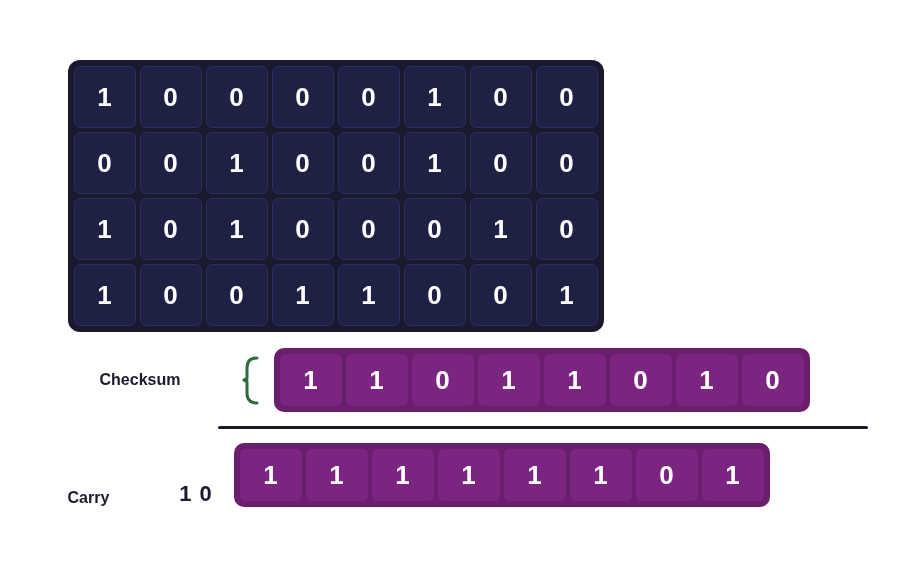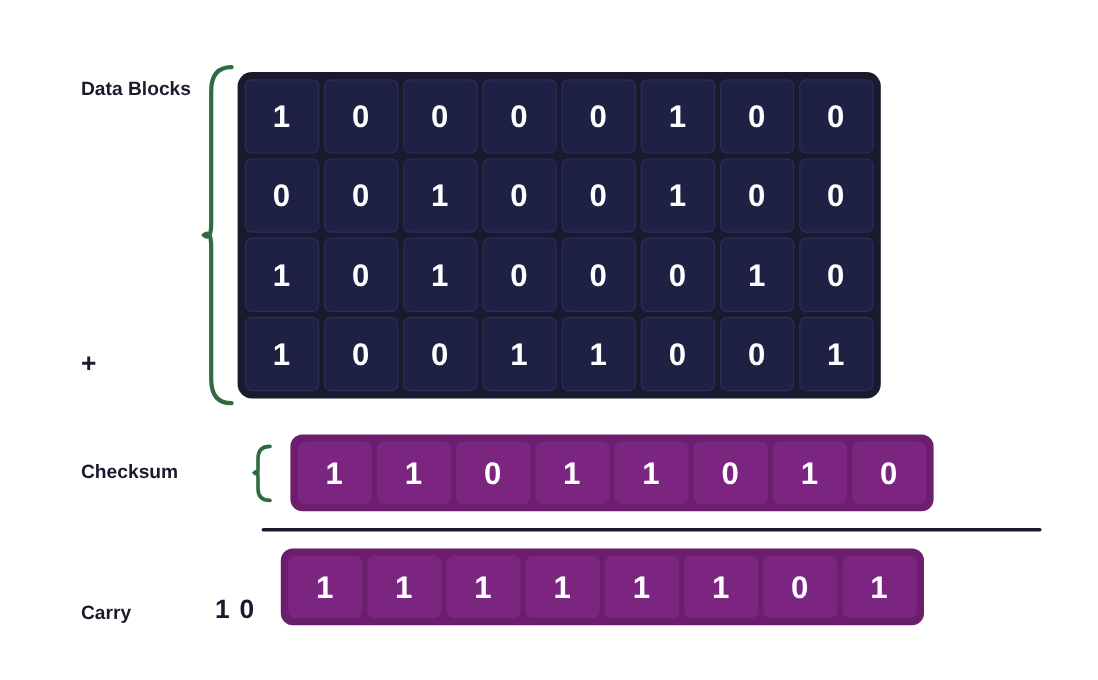--- a/index.html
+++ b/index.html
@@ -85,20 +85,21 @@
       color: #ffffff;
       border: 1px solid #2a2d5e;
     }
 
     
     .checksum-section {
       display: flex;
       align-items: center;
       gap: 12px;
       margin-top: 6px;
+      margin-left: 32px;
     }
     .checksum-label-area {
       width: 130px;
       display: flex;
       align-items: center;
       justify-content: flex-start;
     }
     .checksum-label {
       font-size: 16px;
       font-weight: bold;
@@ -195,28 +196,20 @@
       color: #ffffff;
     }
   </style>
 </head>
 <body>
 
 <div class="main-container">
 
   <div class="data-blocks-section">
 
-    <div class="label-brace-combo">
-      <span class="data-blocks-text">Data Blocks</span>
-
-      <svg class="brace-svg" style="position:absolute; right:0; top:0; width:30px; height:300px;" viewBox="0 0 30 300">
-        <path d="M25,10 Q8,10 8,30 L8,140 Q8,155 2,150 Q8,145 8,160 L8,270 Q8,290 25,290" fill="none" stroke="#2e6b3e" stroke-width="3.5" stroke-linecap="round"></path>
-      </svg>
-      <span class="plus-text">+</span>
-    </div>
 
     <div class="data-grid" id="data-grid">
     <div class="grid-row">
           <div class="grid-cell">1</div>
           <div class="grid-cell">0</div>
           <div class="grid-cell">0</div>
           <div class="grid-cell">0</div>
           <div class="grid-cell">0</div>
           <div class="grid-cell">1</div>
           <div class="grid-cell">0</div>

